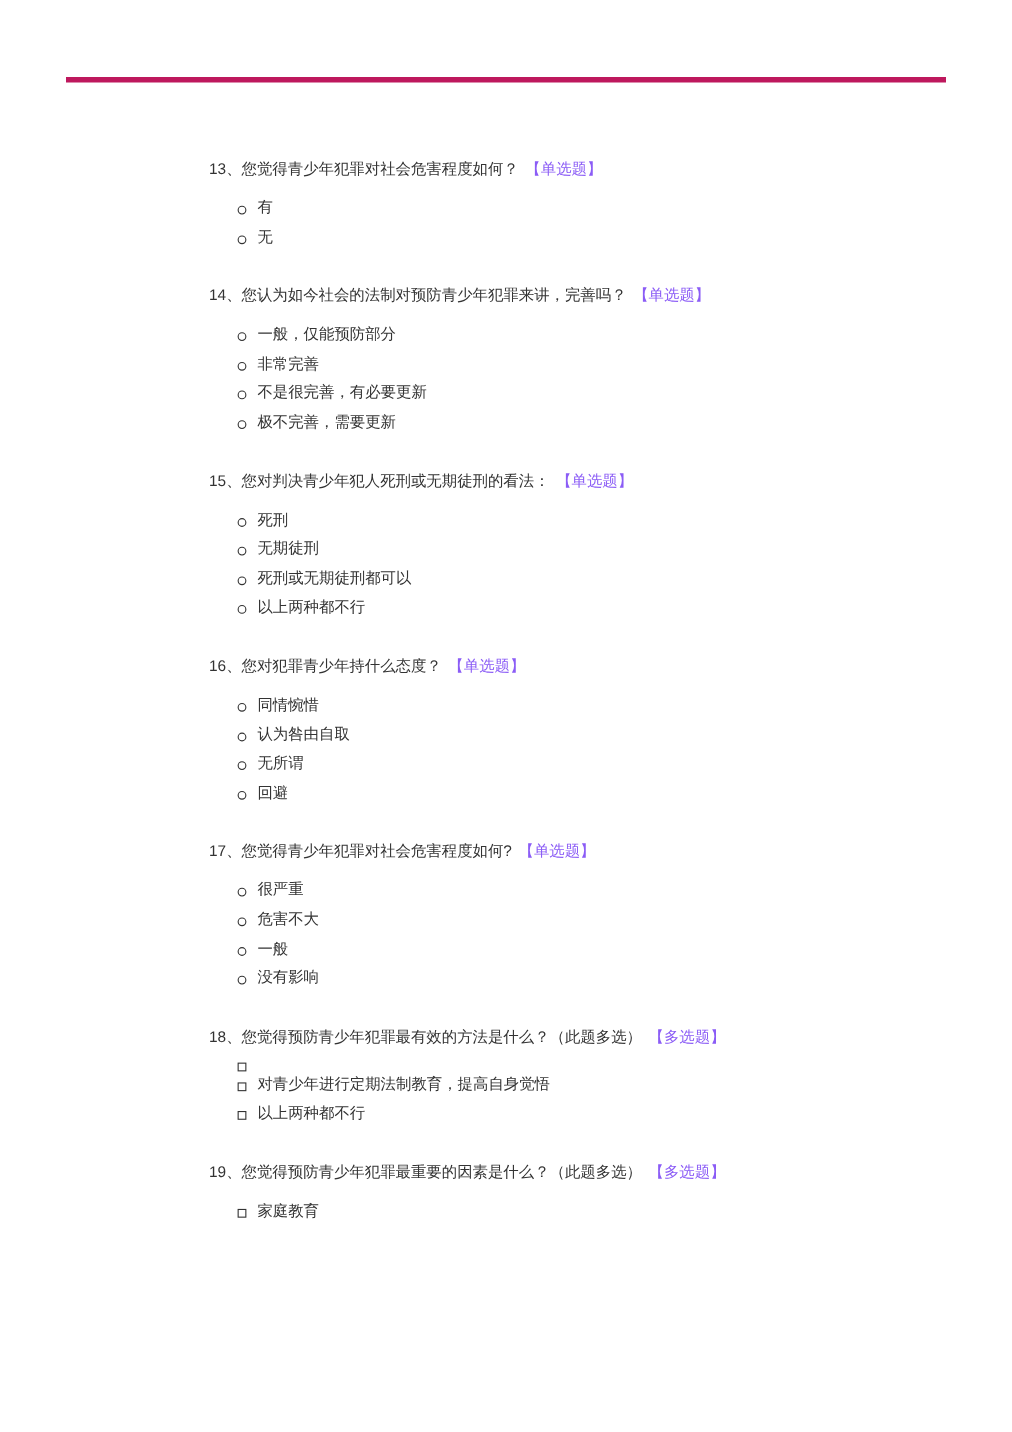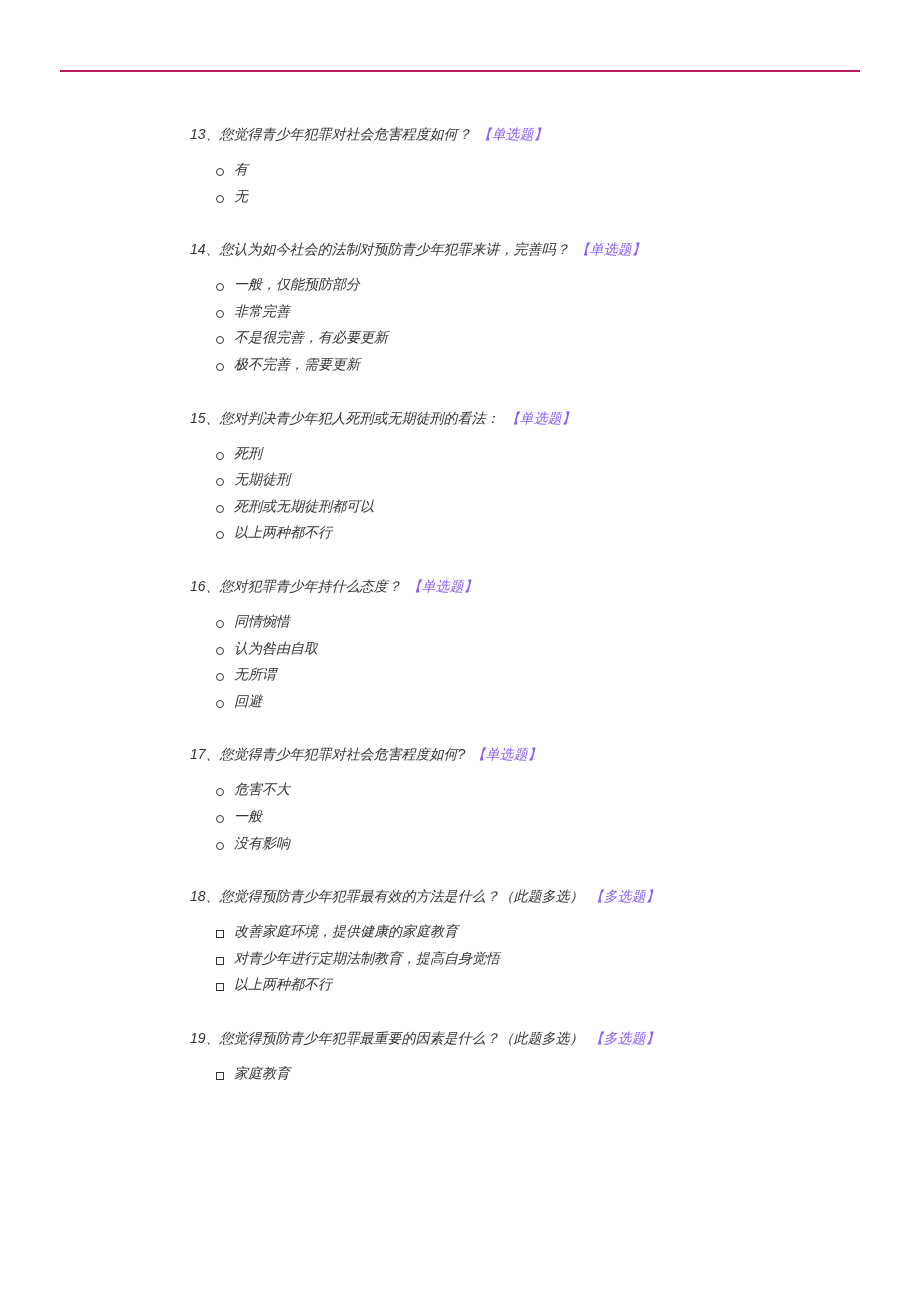--- a/index.html
+++ b/index.html
@@ -4,24 +4,23 @@
 <style>
   body {
     margin: 0;
     padding: 0;
     background: #fff;
     font-family: "Microsoft YaHei", "SimSun", sans-serif;
     color: #333;
     width: 920px;
   }
   .page {
-    padding: 54px 130px 60px 130px;
-    border-top: 2px solid #be185d;
+    padding: 70px 130px 60px 130px;
+    border-top: 5px solid #be185d;
     margin: 70px 60px 0 60px;
-    font-style: italic;
   }
   .question {
     margin-bottom: 32px;
   }
   .q-title {
     font-size: 14px;
     color: #333;
     margin-bottom: 12px;
     display: flex;
     flex-wrap: wrap;
@@ -164,20 +163,24 @@
       </div>
       <div class="question">
         <div class="q-title">
           <span class="q-number">17、</span>
           <span class="q-text">您觉得青少年犯罪对社会危害程度如何?</span>
           <span class="q-type">【单选题】</span>
         </div>
         <div class="options">
           <div class="option">
             <span class="marker circle"></span>
+            <span>很严重</span>
+          </div>
+          <div class="option">
+            <span class="marker circle"></span>
             <span>危害不大</span>
           </div>
           <div class="option">
             <span class="marker circle"></span>
             <span>一般</span>
           </div>
           <div class="option">
             <span class="marker circle"></span>
             <span>没有影响</span>
           </div>
@@ -185,21 +188,20 @@
       </div>
       <div class="question">
         <div class="q-title">
           <span class="q-number">18、</span>
           <span class="q-text">您觉得预防青少年犯罪最有效的方法是什么？（此题多选）</span>
           <span class="q-type">【多选题】</span>
         </div>
         <div class="options">
           <div class="option">
             <span class="marker square"></span>
-            <span>改善家庭环境，提供健康的家庭教育</span>
           </div>
           <div class="option">
             <span class="marker square"></span>
             <span>对青少年进行定期法制教育，提高自身觉悟</span>
           </div>
           <div class="option">
             <span class="marker square"></span>
             <span>以上两种都不行</span>
           </div>
         </div>

